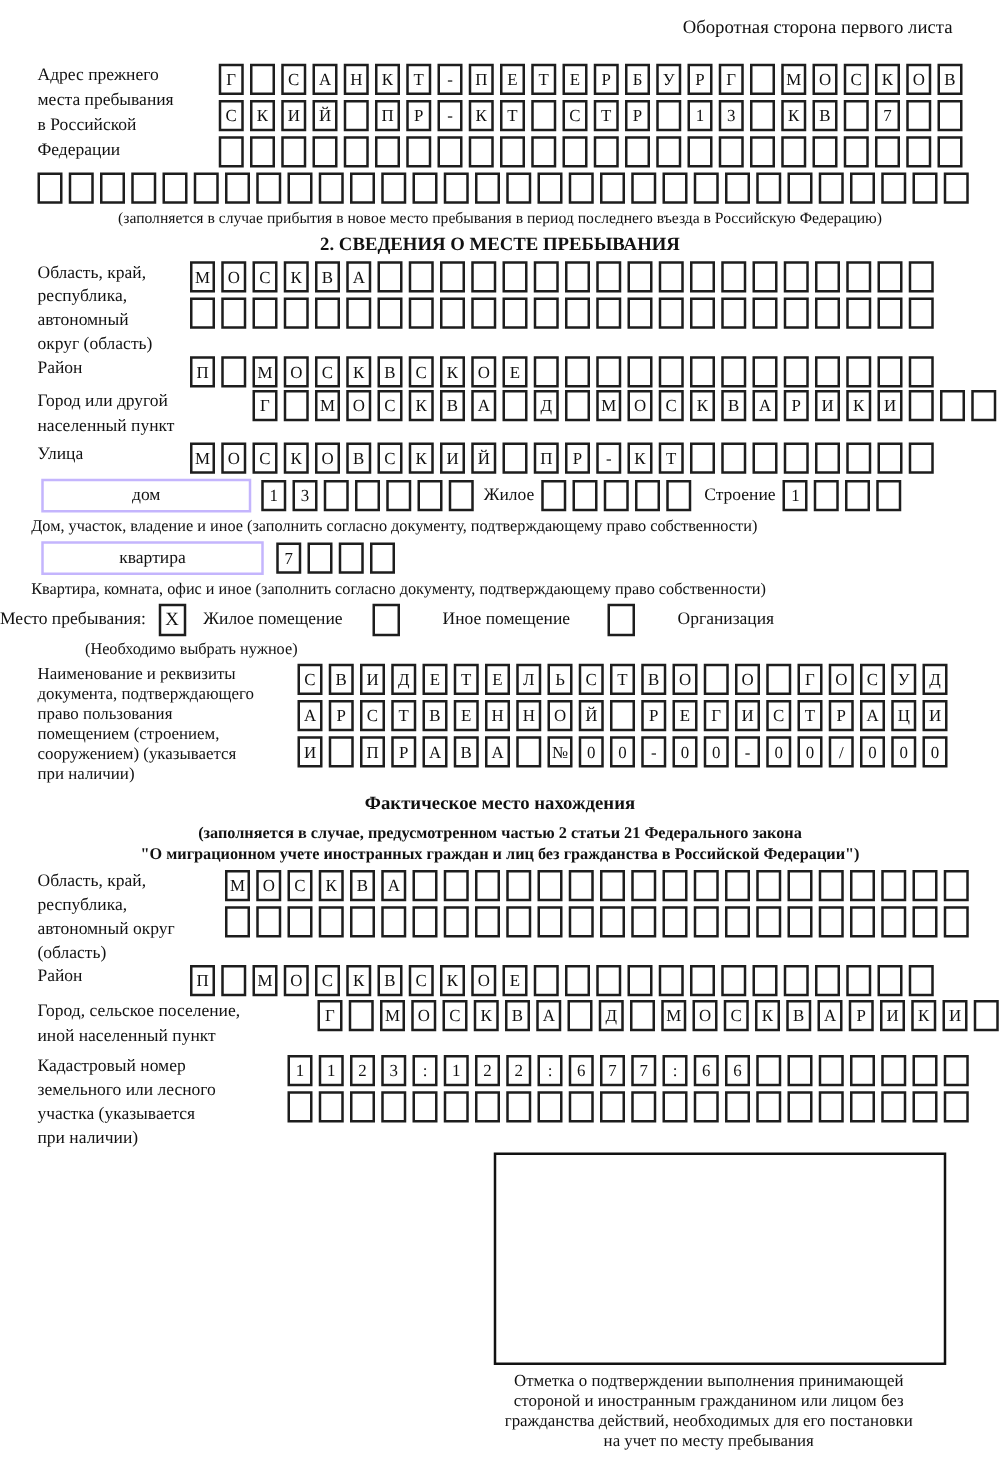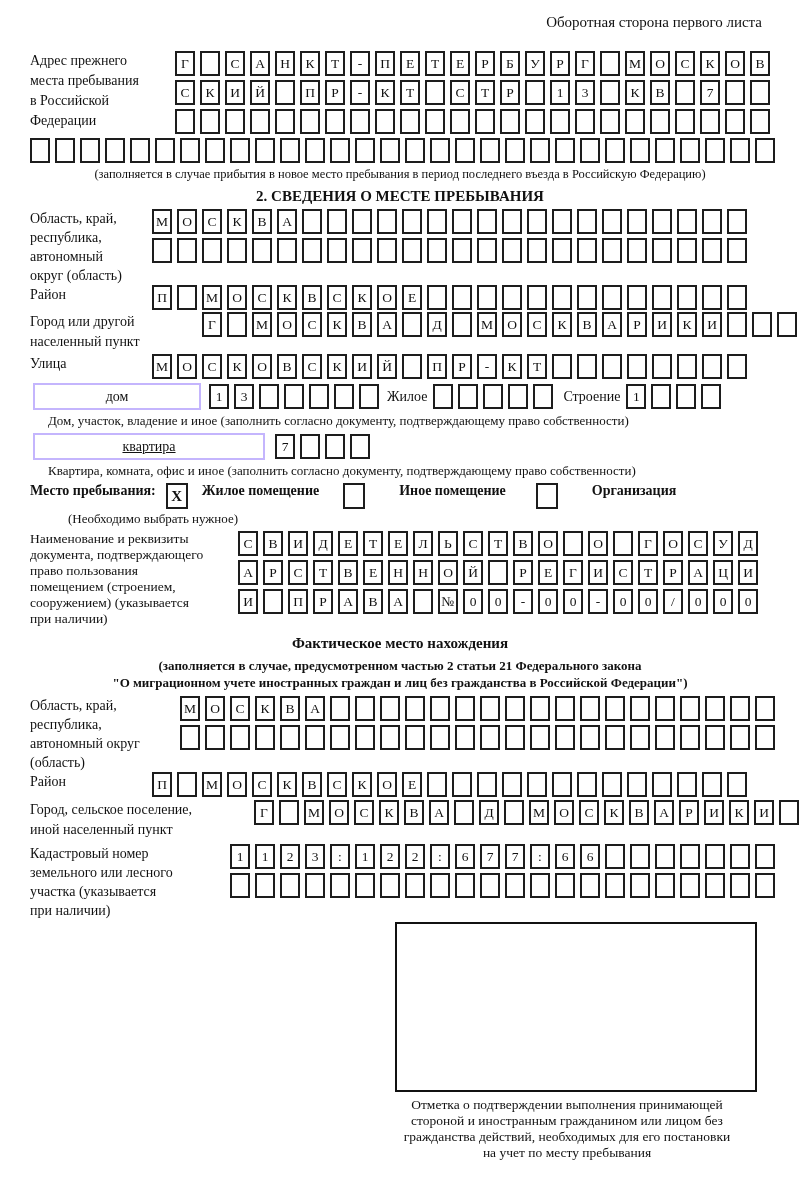--- a/index.html
+++ b/index.html
@@ -47,30 +47,30 @@
   .center { text-align: center; }
   .sect-title { text-align: center; font-weight: bold; font-size: 15px; }
 
   .inlinebar { display: flex; align-items: center; margin-left: 33px; }
   .widebox {
     border: 2px solid #c4b5fd; height: 27px;
     display: flex; align-items: center; justify-content: center;
     font-size: 14px; flex: 0 0 auto; background: #fff;
   }
   .dom-box { width: 168px; }
-  .kv-box { width: 232px; text-decoration: underline; }
+  .kv-box { width: 178px; }
   .bar-label { font-size: 14px; flex: 0 0 auto; }
-  .smallcap { font-size: 13px; padding-left: 48px; }
+  .smallcap { font-size: 13px; padding-left: 14px; margin-left: 11px; }
 
   .chk {
     width: 22px; height: 26px; border: 2px solid #1d1d1d;
     display: flex; align-items: center; justify-content: center;
     font-size: 15px; flex: 0 0 auto; background: #fff;
   }
-  .stay-row { display: flex; align-items: flex-start; padding-left: 30px; font-size: 14px; font-weight: bold; }
+  .stay-row { display: flex; align-items: center; font-size: 14px; }
   .stay-note { margin-left: 68px; font-size: 13px; }
 
   .actual-note { font-size: 13px; line-height: 17px; white-space: pre-line; text-align: center; font-weight: bold; }
 
   .stamp-box {
     width: 362px; height: 170px;
     border: 2px solid #111;
     margin-left: 395px; margin-top: 2px;
     background: #fff;
   }

